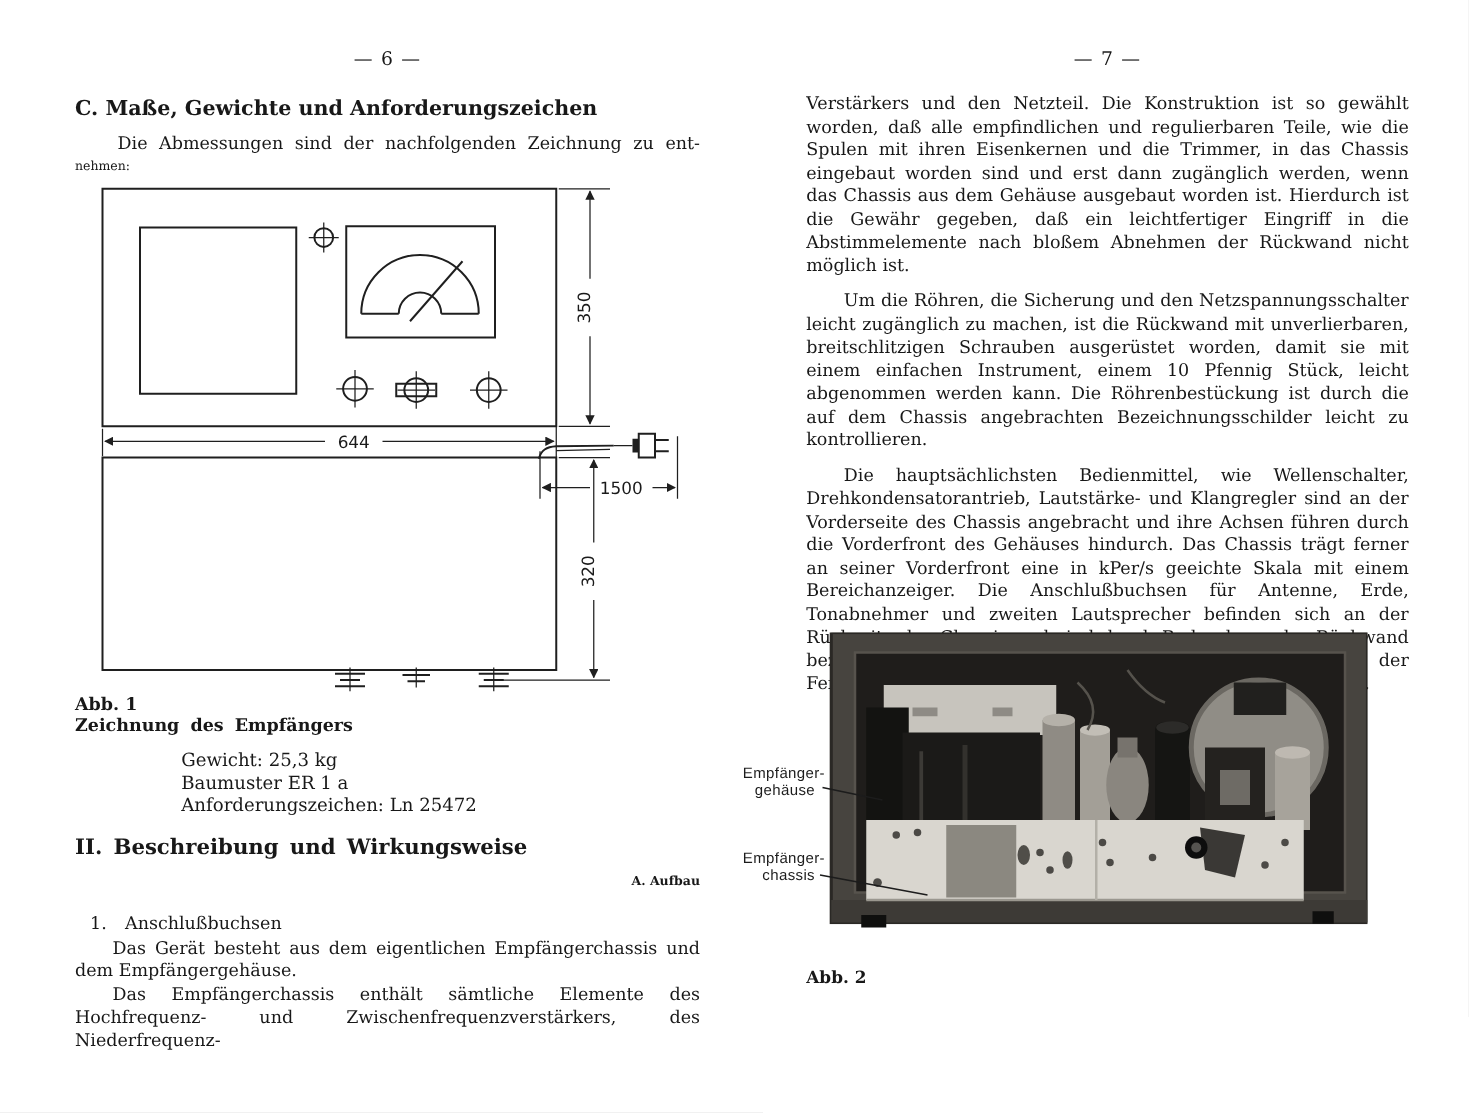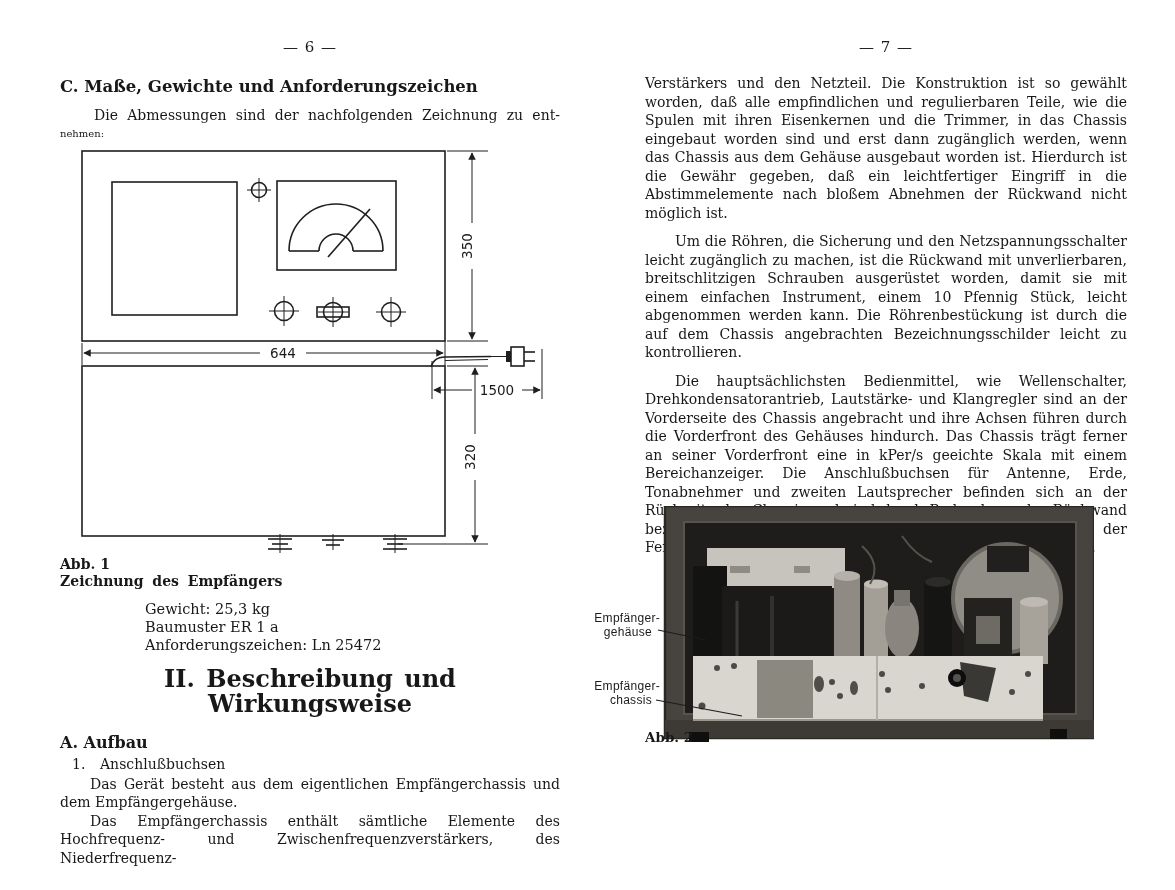--- a/index.html
+++ b/index.html
@@ -16,26 +16,26 @@
   .body-par{font-size:14px;line-height:18.5px;text-align:justify;margin:0;}
   .intro-l1{font-size:14px;line-height:18.5px;text-indent:34px;text-align:justify;text-align-last:justify;}
   .intro-l2{font-size:10px;line-height:18.5px;}
   .indent{text-indent:30px;}
   .par-gap{margin-top:10px;}
   svg{display:block;}
   .fig-cap{ text-align:left;font-weight:bold;font-size:14px;line-height:17px;}
   .fig-cap-title{word-spacing:4px;}
   .cap-block{margin-top:3px;margin-bottom:10px;}
   .specs{margin:0 0 12px 85px;font-size:14.5px;line-height:18px;}
-  .chapter-heading{text-align:center;font-weight:bold;font-size:24px;line-height:25px;word-spacing:3px;margin:0 0 17px 0;}
-  .sub-heading{text-align:left;font-weight:bold;font-size:16px;line-height:19px;margin:0 0 3px 0;}
+  .chapter-heading{font-weight:bold;font-size:17px;line-height:25px;word-spacing:3px;margin:0 0 5px 0;}
+  .sub-heading{text-align:right;font-weight:bold;font-size:10px;line-height:19px;margin:0 0 15px 0;}
   .list-item{display:flex;font-size:14px;line-height:18.5px;margin:0 0 1px 0;padding-left:12px;}
   .list-num{width:28px;flex:none;}
   .fig2-svg{position:absolute;left:572px;top:506px;}
-  .fig2-caps{position:absolute;left:645px;top:729px;width:482px;}
+  .fig2-caps{position:absolute;left:645px;top:774px;width:482px;}
   .fig2-caps .fig-cap{font-size:13.5px;}
   .tech{stroke:#1f1f1f;fill:none;stroke-width:1.6;}
   .thin{stroke:#1f1f1f;fill:none;stroke-width:1;}
   .dimtxt{font-family:"DejaVu Sans","Liberation Sans",sans-serif;font-size:13.5px;fill:#1a1a1a;}
   .photolabel{font-family:"Liberation Sans","DejaVu Sans",sans-serif;font-size:12px;fill:#1c1c1c;letter-spacing:0.3px;}
 </style>
 </head>
 <body>
 
 <div class="sheet">

